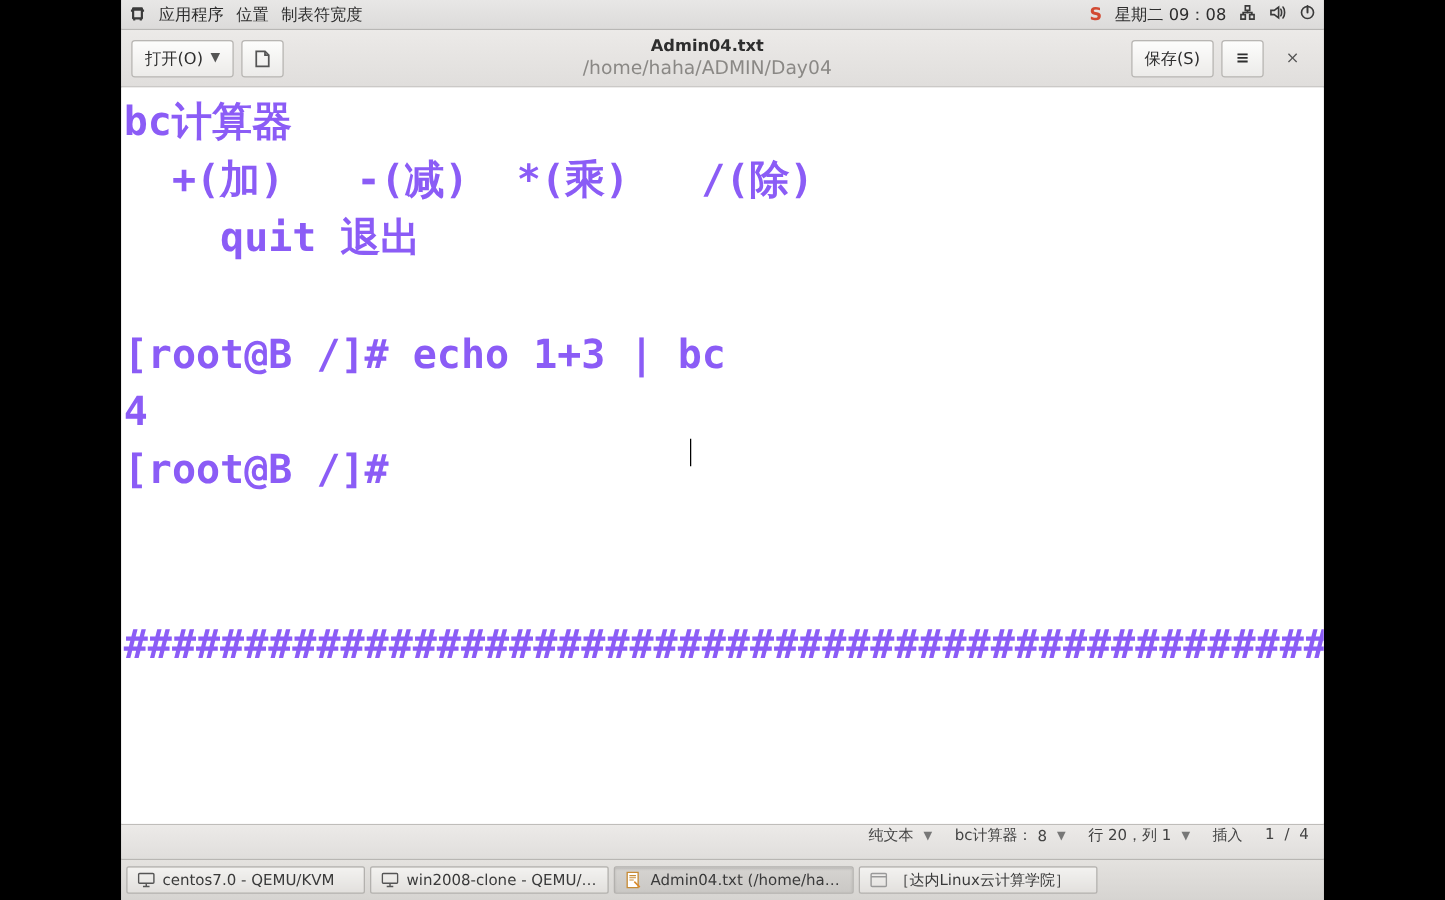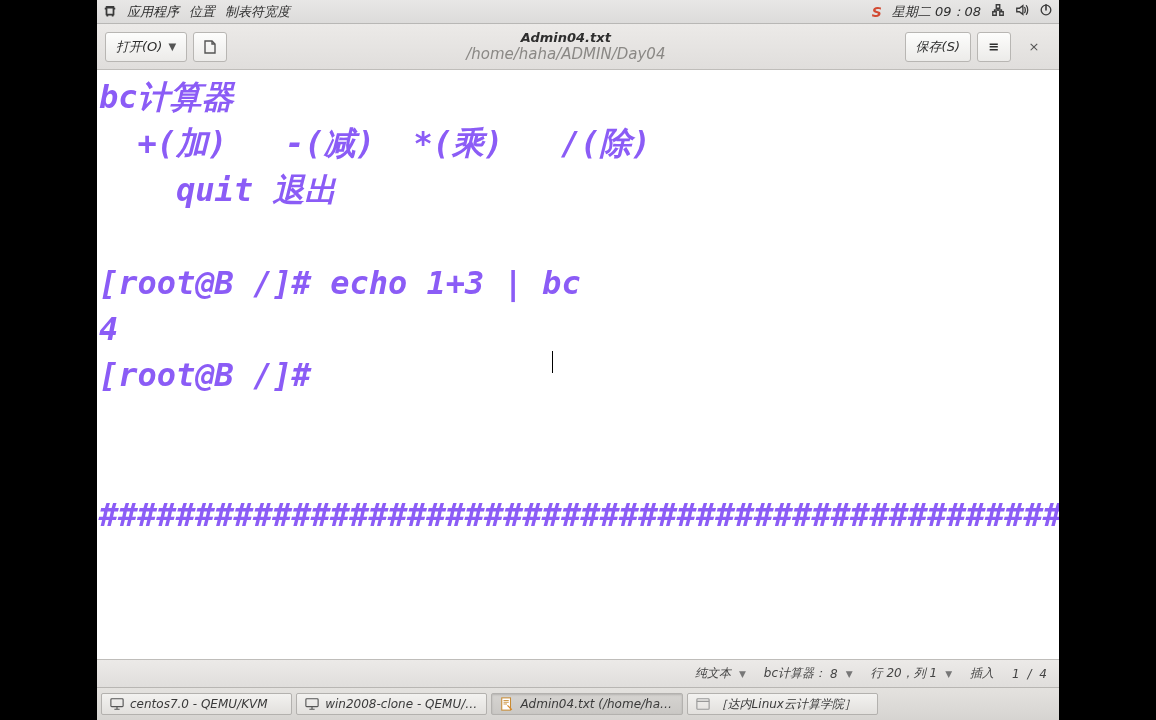--- a/index.html
+++ b/index.html
@@ -6,21 +6,20 @@
   html, body { width: 1156px; height: 720px; font-family: "DejaVu Sans", sans-serif; }
   body { background: #000; }
 
   .screen {
     position: absolute;
     left: 97px; top: 0;
     width: 962px; height: 720px;
     background: #f6f5f4;
     display: flex;
     flex-direction: column;
-    font-style: italic;
   }
 
   
   .top-bar {
     height: 24px;
     background: linear-gradient(#e8e7e6, #dcdbda);
     border-bottom: 1px solid #b8b7b5;
     display: flex;
     align-items: center;
     font-size: 13px;
@@ -84,21 +83,21 @@
     width:1px; height:22px;
     background:#000;
   }
 
   
   .status-bar {
     height:28px;
     background:linear-gradient(#eceae8,#e0dedc);
     border-top:1px solid #bfbdba;
     display:flex;
-    align-items:center;
+    align-items:flex-start;
     justify-content:flex-end;
     gap:18px;
     padding:0 12px;
     font-size:12px;
     color:#444;
   }
   .status-item { display:flex; align-items:center; gap:4px; }
   .drop-arrow { font-size:9px; color:#777; margin-left:4px; }
 
   

